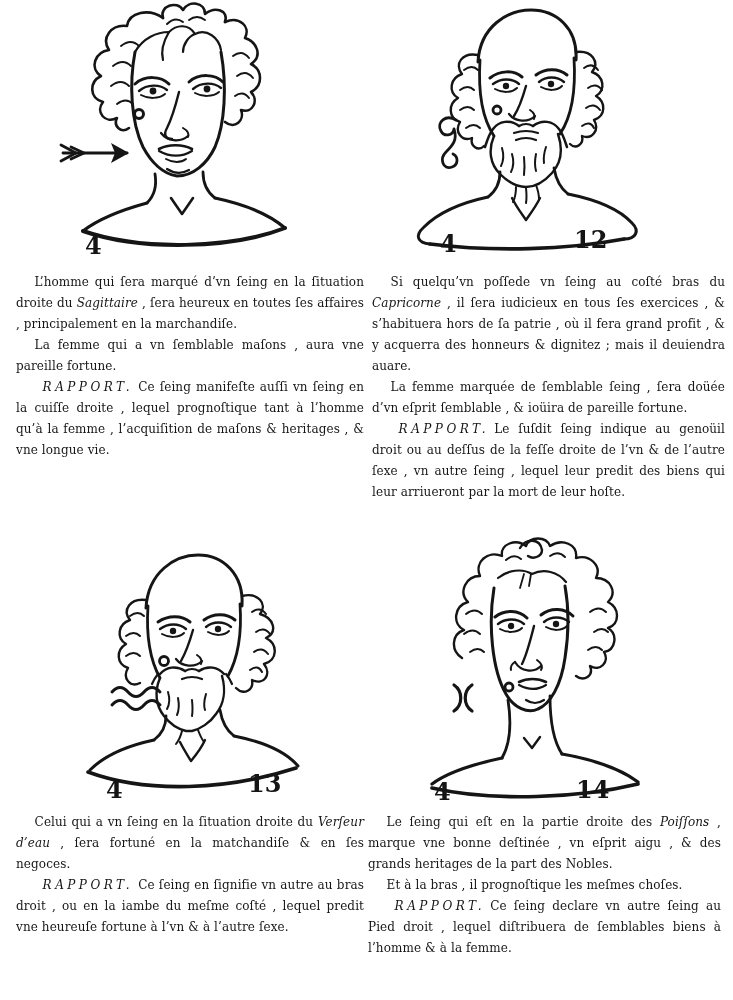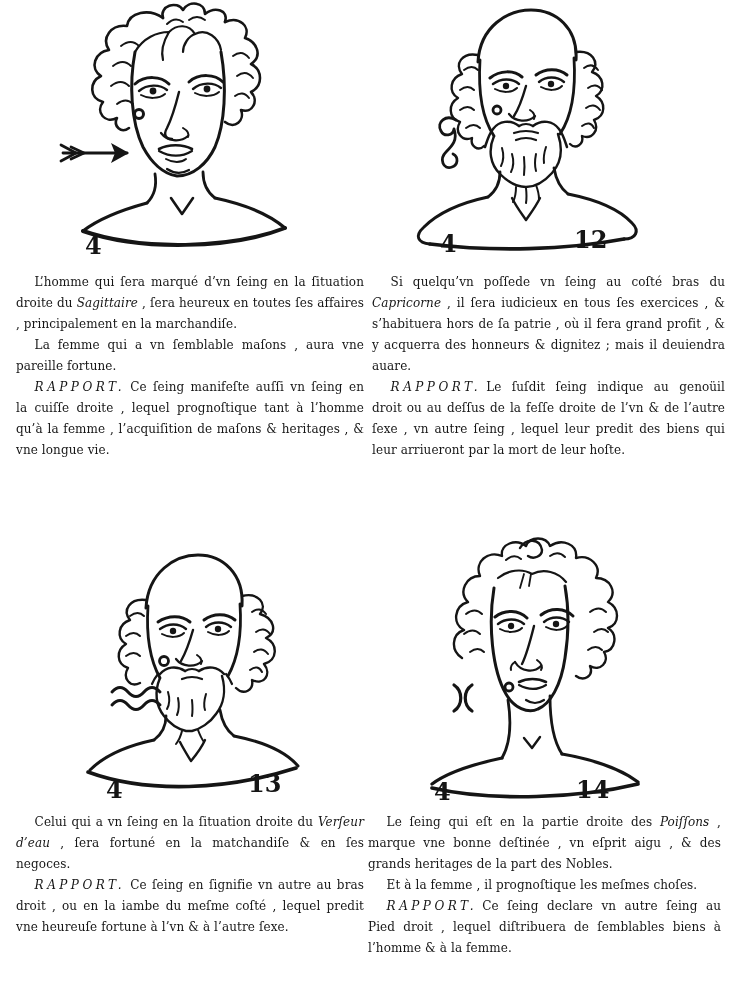--- a/index.html
+++ b/index.html
@@ -33,20 +33,21 @@
     line-height: 21px;
     text-align: justify;
     letter-spacing: 0.1px;
   }
   .para { margin: 0; text-indent: 1.55em; }
   .zname { font-style: italic; }
   .rlabel {
     font-style: italic;
     letter-spacing: 3.5px;
     margin-right: 5px;
+    margin-left: 8px;
   }
 </style>
 </head>
 <body>
 
 <div id="page">
 
   <div class="figure" style="left:55px; top:0; width:300px; height:268px;">
     <svg class="woodcut" viewBox="0 0 300 268">
       <g stroke-width="2.6">
@@ -165,20 +166,21 @@
   </div>
 
   <div class="textblock" style="left:16px; top:272px; width:348px;">
     <p class="para"><span>L’homme qui ſera marqué d’vn ſeing en la ſituation droite du </span><i class="zname">Sagittaire</i><span> , ſera heureux en toutes ſes affaires , principalement en la marchandiſe.</span></p>
     <p class="para"><span>La femme qui a vn ſemblable maſons , aura vne pareille fortune.</span></p>
     <p class="para"><i class="rlabel">RAPPORT.</i><span>Ce ſeing manifeſte auſſi vn ſeing en la cuiſſe droite , lequel prognoſtique tant à l’homme qu’à la femme , l’acquiſition de maſons &amp; heritages , &amp; vne longue vie.</span></p>
   </div>
 
   <div class="textblock" style="left:372px; top:272px; width:353px;">
     <p class="para"><span>Si quelqu’vn poſſede vn ſeing au coſté bras du </span><i class="zname">Capricorne</i><span> , il ſera iudicieux en tous ſes exercices , &amp; s’habituera hors de ſa patrie , où il fera grand profit , &amp; y acquerra des honneurs &amp; dignitez ; mais il deuiendra auare.</span></p>
+    <p class="para"><span>La femme marquée de ſemblable ſeing , ſera doüée d’vn eſprit ſemblable , &amp; ioüira de pareille fortune.</span></p>
     <p class="para"><i class="rlabel">RAPPORT.</i><span>Le ſuſdit ſeing indique au genoüil droit ou au deſſus de la feſſe droite de l’vn &amp; de l’autre ſexe , vn autre ſeing , lequel leur predit des biens qui leur arriueront par la mort de leur hoſte.</span></p>
   </div>
 
   <div class="figure" style="left:58px; top:538px; width:300px; height:272px;">
     <svg class="woodcut" viewBox="0 0 300 272">
       <g stroke-width="2.4">
         <path d="M88 70 C 90 34, 117 17, 140 17 C 165 17, 186 36, 184 68" stroke-width="3"></path>
         <path d="M88 62 C 72 60, 64 72, 72 82 C 60 86, 58 100, 68 106 C 58 112, 58 126, 70 130 C 64 140, 72 150, 82 145"></path>
         <path d="M184 58 C 200 54, 210 66, 202 76 C 216 80, 220 94, 208 100 C 220 106, 220 122, 206 126 C 214 136, 206 148, 194 142 C 196 152, 186 158, 178 150"></path>
         <path d="M72 78 q 8 -6 14 0" stroke-width="2"></path>
@@ -289,17 +291,17 @@
     </svg>
   </div>
 
   <div class="textblock" style="left:16px; top:812px; width:348px;">
     <p class="para"><span>Celui qui a vn ſeing en la ſituation droite du </span><i class="zname">Verſeur d’eau</i><span> , ſera fortuné en la matchandiſe &amp; en ſes negoces.</span></p>
     <p class="para"><i class="rlabel">RAPPORT.</i><span>Ce ſeing en ſignifie vn autre au bras droit , ou en la iambe du meſme coſté , lequel predit vne heureuſe fortune à l’vn &amp; à l’autre ſexe.</span></p>
   </div>
 
   <div class="textblock" style="left:368px; top:812px; width:353px;">
     <p class="para"><span>Le ſeing qui eſt en la partie droite des </span><i class="zname">Poiſſons</i><span> , marque vne bonne deſtinée , vn eſprit aigu , &amp; des grands heritages de la part des Nobles.</span></p>
-    <p class="para"><span>Et à la femme , il prognoſtique les meſmes choſes.</span></p>
+    <p class="para"><span>Et à la bras , il prognoſtique les meſmes choſes.</span></p>
     <p class="para"><i class="rlabel">RAPPORT.</i><span>Ce ſeing declare vn autre ſeing au Pied droit , lequel diſtribuera de ſemblables biens à l’homme &amp; à la femme.</span></p>
   </div>
 
 </div>
 
 </body></html>

